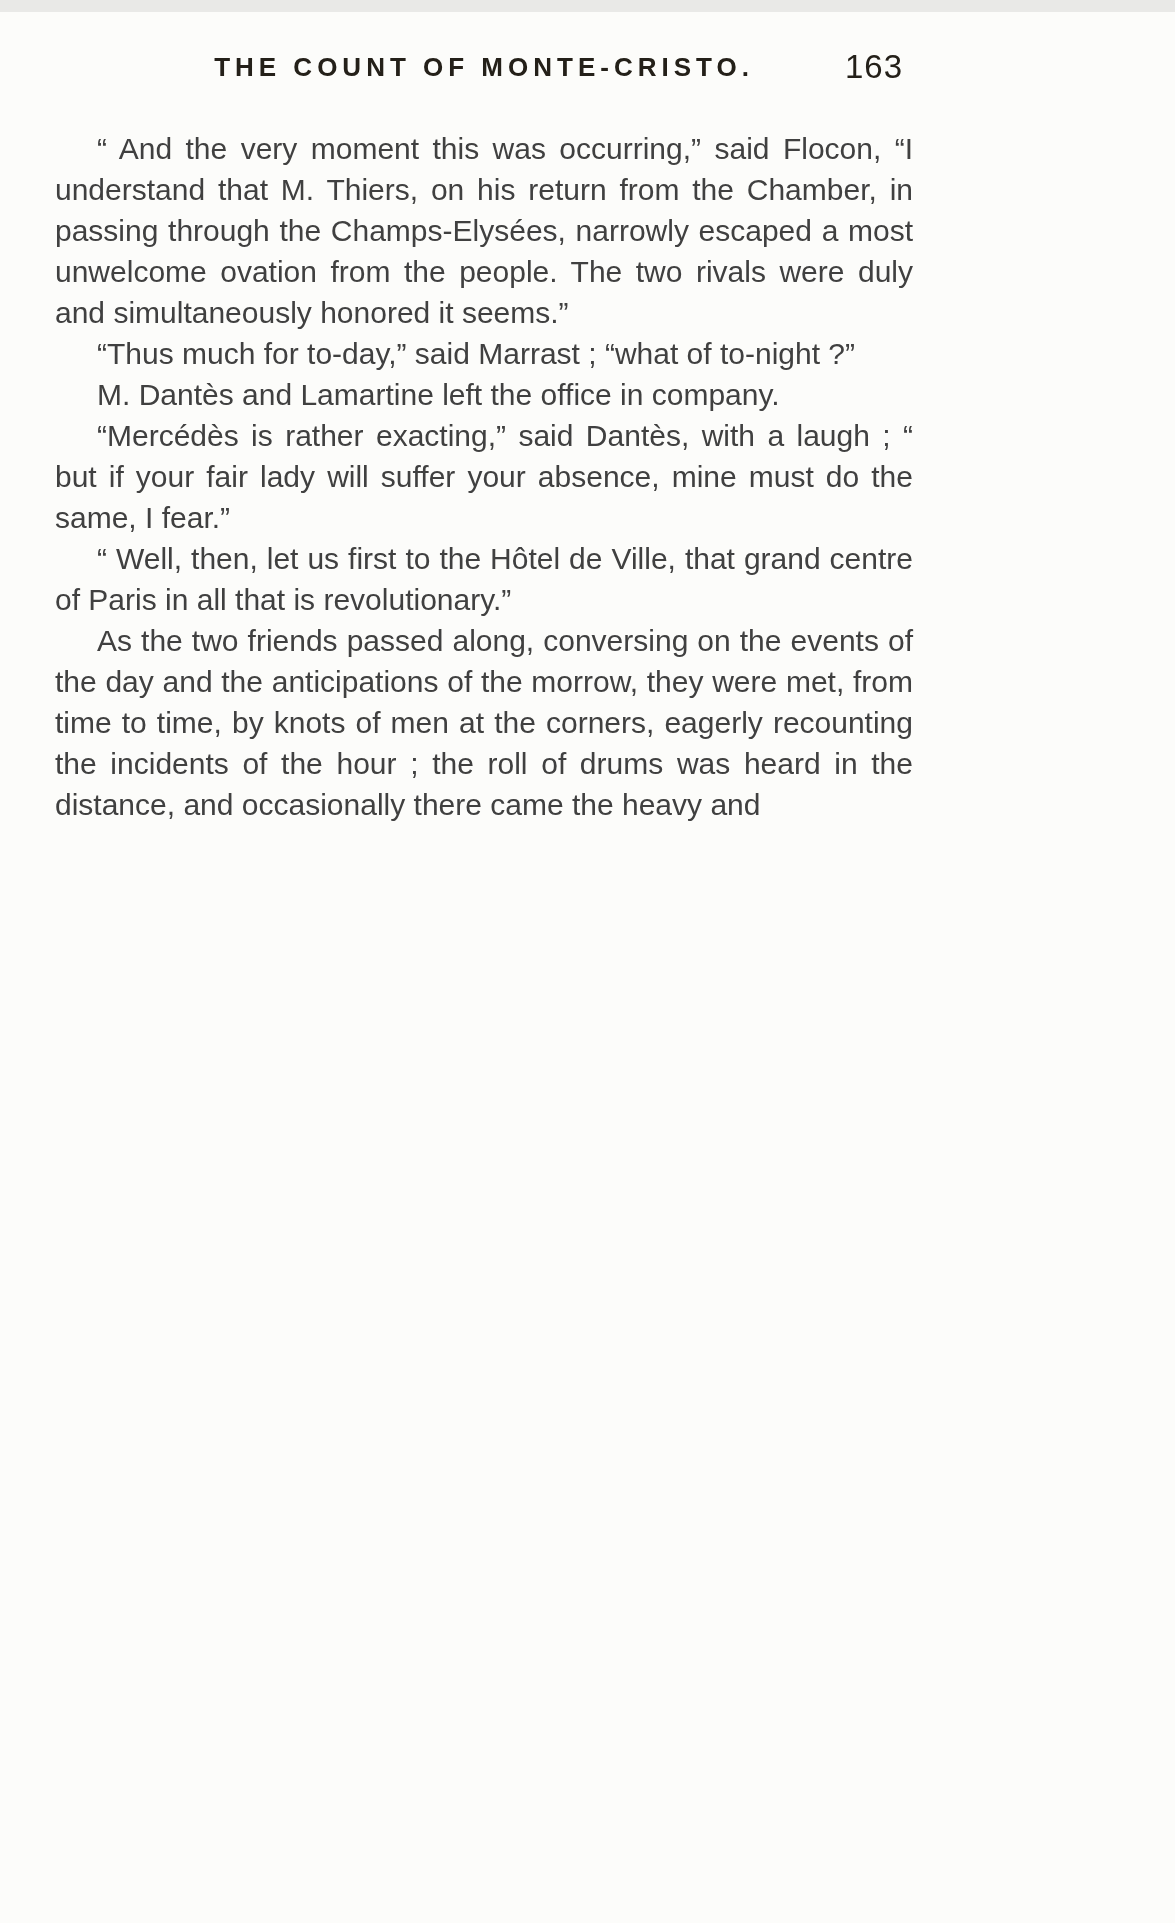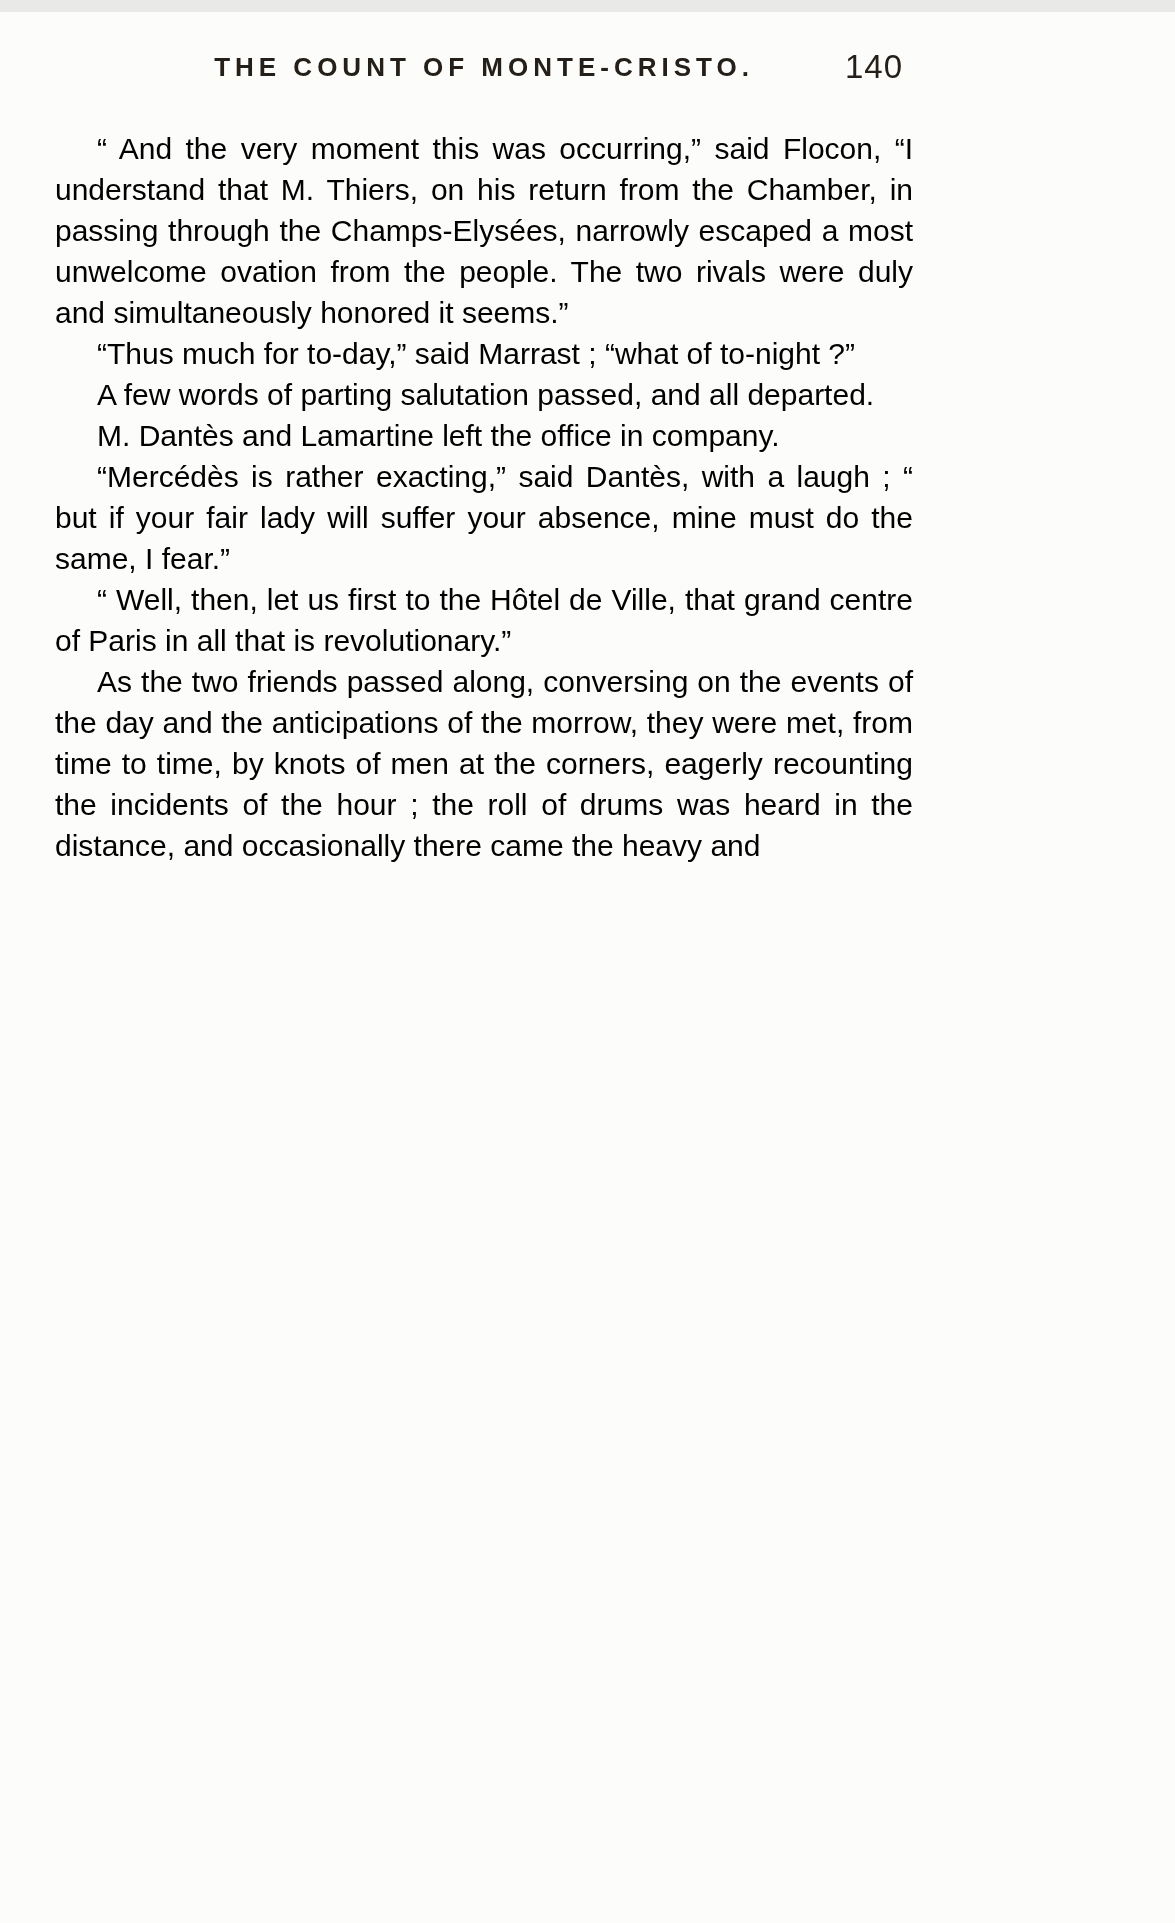--- a/index.html
+++ b/index.html
@@ -41,21 +41,21 @@
     color: #242019;
   }
   .body-text {
     position: absolute;
     top: 116px;
     left: 55px;
     width: 858px;
     font-size: 30px;
     line-height: 41px;
     text-align: justify;
-    color: #000000;
+    color: #404040;
   }
   .body-text p {
     margin: 0;
     padding: 0;
     text-indent: 42px;
   }
   
   .scan-edge {
     position: absolute;
     left: 0;
@@ -68,27 +68,26 @@
     opacity: 0.5;
   }
 </style>
 </head>
 <body>
 
 <div class="page">
 
   <div class="running-head">
     <span class="head-title">THE COUNT OF MONTE-CRISTO.</span>
-    <span class="page-num">140</span>
+    <span class="page-num">163</span>
   </div>
 
   <div class="body-text">
     <p>“ And the very moment this was occurring,” said Flocon, “I understand that M. Thiers, on his return from the Chamber, in passing through the Champs-Elysées, narrowly escaped a most unwelcome ovation from the people.  The two rivals were duly and simultaneously honored it seems.”</p>
     <p>“Thus much for to-day,” said Marrast ; “what of to-night ?”</p>
-    <p>A few words of parting salutation passed, and all departed.</p>
     <p>M. Dantès and Lamartine left the office in company.</p>
     <p>“Mercédès is rather exacting,” said Dantès, with a laugh ; “ but if your fair lady will suffer your absence, mine must do the same, I fear.”</p>
     <p>“ Well, then, let us first to the Hôtel de Ville, that grand centre of Paris in all that is revolutionary.”</p>
     <p>As the two friends passed along, conversing on the events of the day and the anticipations of the morrow, they were met, from time to time, by knots of men at the corners, eagerly recounting the incidents of the hour ; the roll of drums was heard in the distance, and occasionally there came the heavy and</p>
   </div>
 
   <div class="scan-edge"></div>
 
 </div>
 

